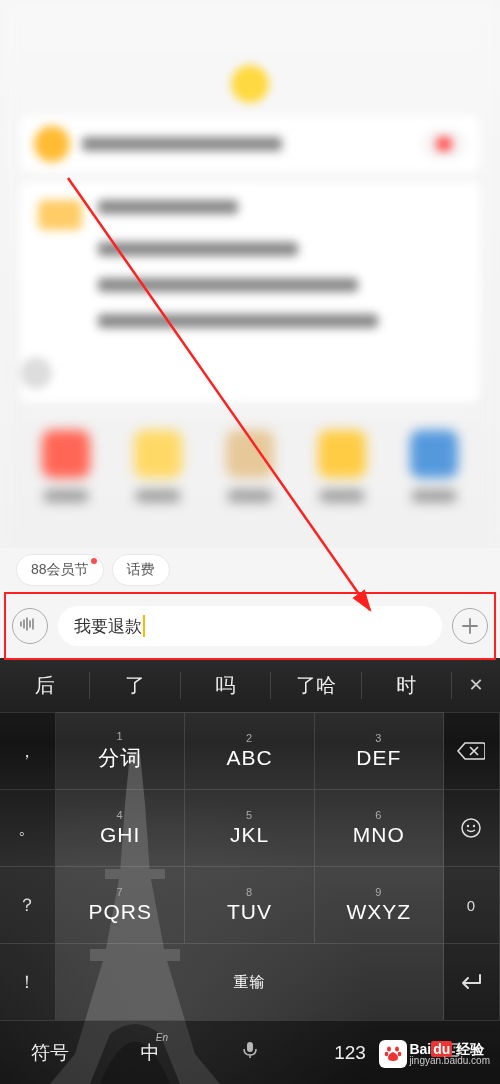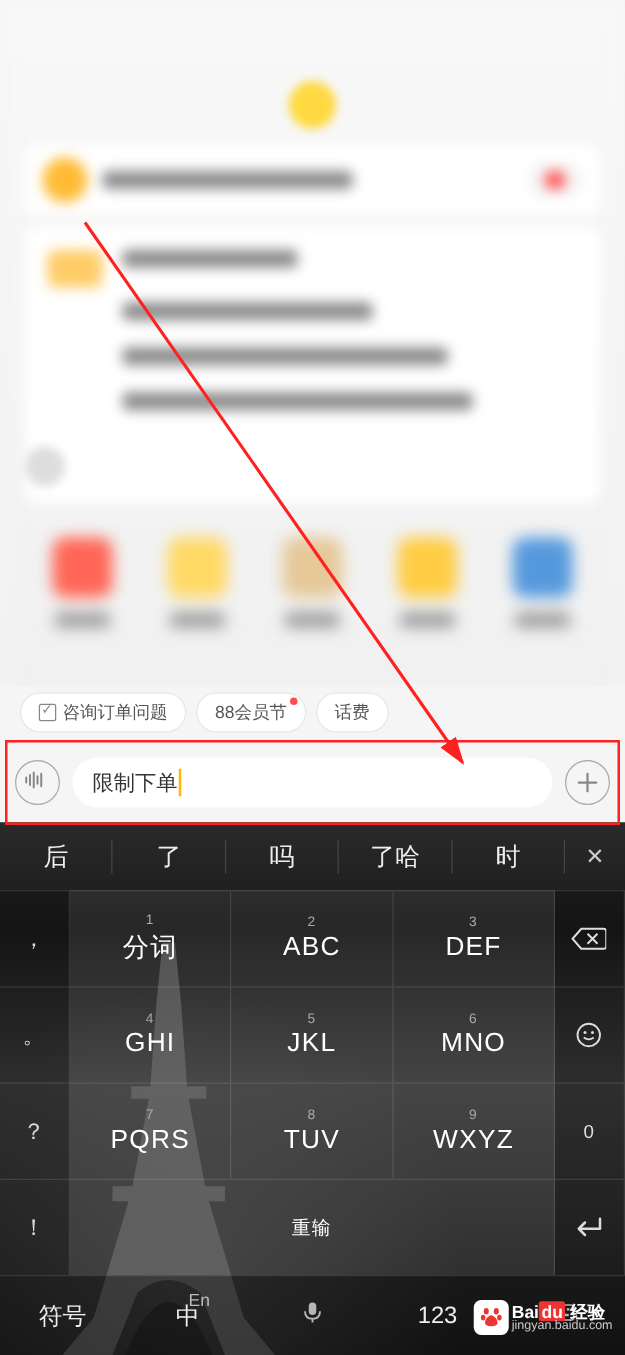--- a/index.html
+++ b/index.html
@@ -329,22 +329,23 @@
     }
     .bottom-row > div {
       text-align: center;
       font-size: 19px;
       color: #eee;
     }
     .lang-key { position: relative; font-size: 17px; }
     .lang-sup {
       position: absolute;
       top: -8px; right: 32%;
-      font-size: 14px;
+      font-size: 10px;
       color: #bbb;
+      font-style: italic;
     }
     .mic-icon, .keyb-icon {
       display: inline-block;
       width: 20px; height: 20px;
       opacity: 0.8;
     }
     .watermark {
       position: absolute;
       bottom: 16px; right: 10px;
       z-index: 20;
@@ -426,42 +427,38 @@
       <div class="fake-icon gold"></div>
       <div class="fake-icon-label"></div>
     </div>
   <div class="fake-icon-item">
       <div class="fake-icon blue"></div>
       <div class="fake-icon-label"></div>
     </div>
 </div>
 
 <div class="quick-replies">
-  <div class="chip">
-    <span class="chip-icon"></span>
-    <span>咨询订单问题</span>
-  </div>
   <div class="chip chip-dot">
     <span>88会员节</span>
   </div>
   <div class="chip">
     <span>话费</span>
   </div>
 </div>
 
 <div class="input-bar">
   <div class="voice-btn">
     <span>
       <svg width="20" height="16" viewBox="0 0 20 16">
           <path d="M1 6 Q1 8 1 10 M4 4 Q4 8 4 12 M7 2 Q7 8 7 14 M10 5 Q10 8 10 11 M13 3 Q13 8 13 13" stroke="#888" stroke-width="1.6" fill="none" stroke-linecap="round"></path>
         </svg>
     </span>
   </div>
   <div class="text-input">
-    <span>限制下单</span>
+    <span>我要退款</span>
     <span class="cursor"></span>
   </div>
   <div class="plus-btn">
     <svg viewBox="0 0 18 18">
         <path d="M9 2 V16 M2 9 H16" stroke="#888" stroke-width="1.8" stroke-linecap="round"></path>
       </svg>
   </div>
 </div>
 
 <div class="annotation-box"></div>

